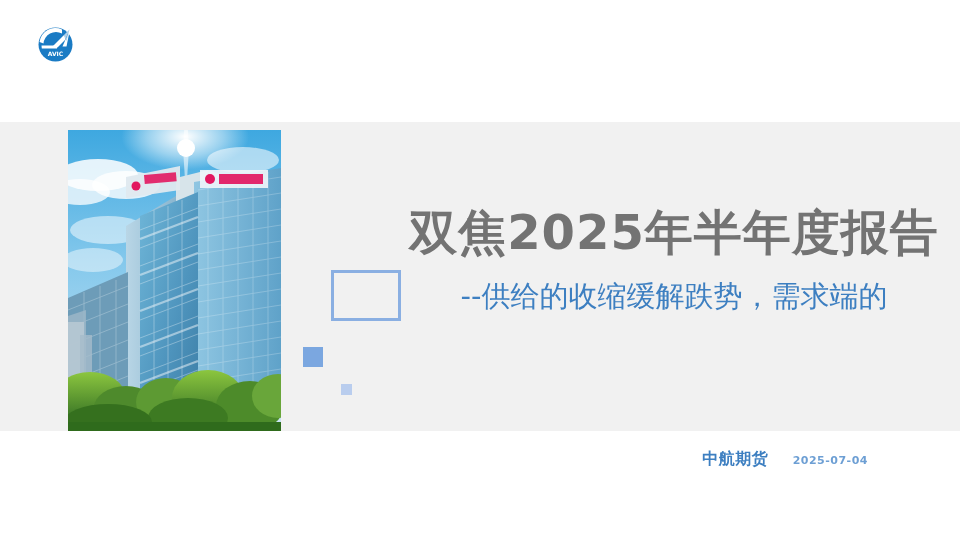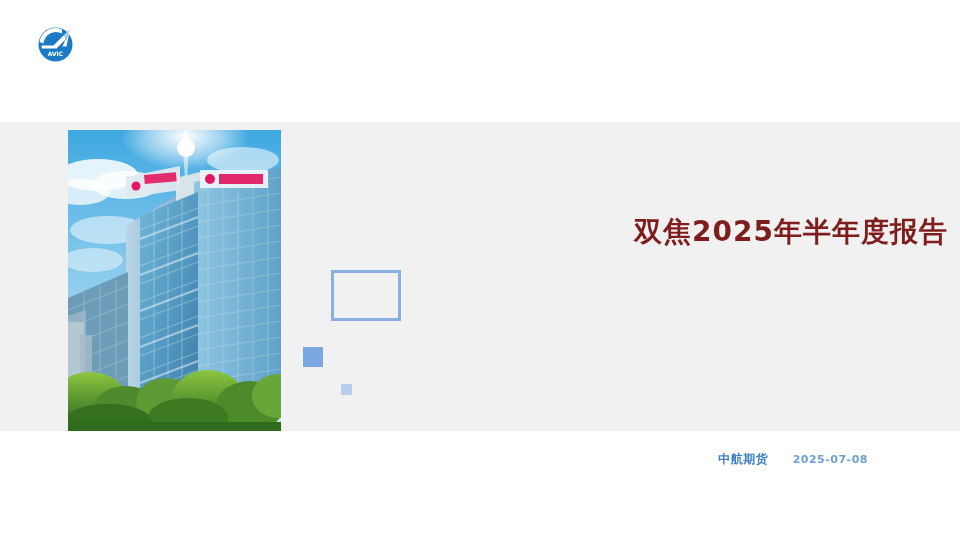--- a/index.html
+++ b/index.html
@@ -96,28 +96,27 @@
   
   .text-block {
     position: absolute;
     left: 400px;
     top: 205px;
     width: 548px;
     text-align: center;
   }
   .main-title {
     font-family: "DejaVu Sans", "Liberation Sans", sans-serif;
-    font-size: 28px;
+    font-size: 48px;
     font-weight: bold;
-    color: #7f1d1d;
+    color: #737373;
     letter-spacing: 1px;
     line-height: 54px;
     margin: 0;
     white-space: nowrap;
-    text-align: right;
   }
   .sub-title {
     font-family: "DejaVu Sans", "Liberation Sans", sans-serif;
     font-size: 29px;
     font-weight: normal;
     color: #3d7fc1;
     line-height: 46px;
     margin: 14px 0 0 0;
   }
 
@@ -125,21 +124,21 @@
   .footer {
     position: absolute;
     left: 600px;
     top: 449px;
     width: 268px;
     text-align: right;
     white-space: nowrap;
   }
   .footer-org {
     font-family: "DejaVu Sans", "Liberation Sans", sans-serif;
-    font-size: 12px;
+    font-size: 16px;
     font-weight: bold;
     color: #3d7fc1;
     letter-spacing: 0.5px;
   }
   .footer-date {
     font-family: "DejaVu Sans", "Liberation Sans", sans-serif;
     font-size: 11px;
     font-weight: bold;
     color: #6d9fd4;
     letter-spacing: 0.5px;
@@ -307,21 +306,22 @@
     </svg>
   </div>
 
   <div class="deco-outline"></div>
   <div class="deco-square-md"></div>
   <div class="deco-square-sm"></div>
 
   <div class="text-block">
     <div class="main-title">双焦2025年半年度报告</div>
     <div class="sub-title">
+      <div>--供给的收缩缓解跌势，需求端的</div>
     </div>
   </div>
 
   <div class="footer">
     <span class="footer-org">中航期货</span>
-    <span class="footer-date">2025-07-08</span>
+    <span class="footer-date">2025-07-04</span>
   </div>
 
 </div>
 
 </body></html>

